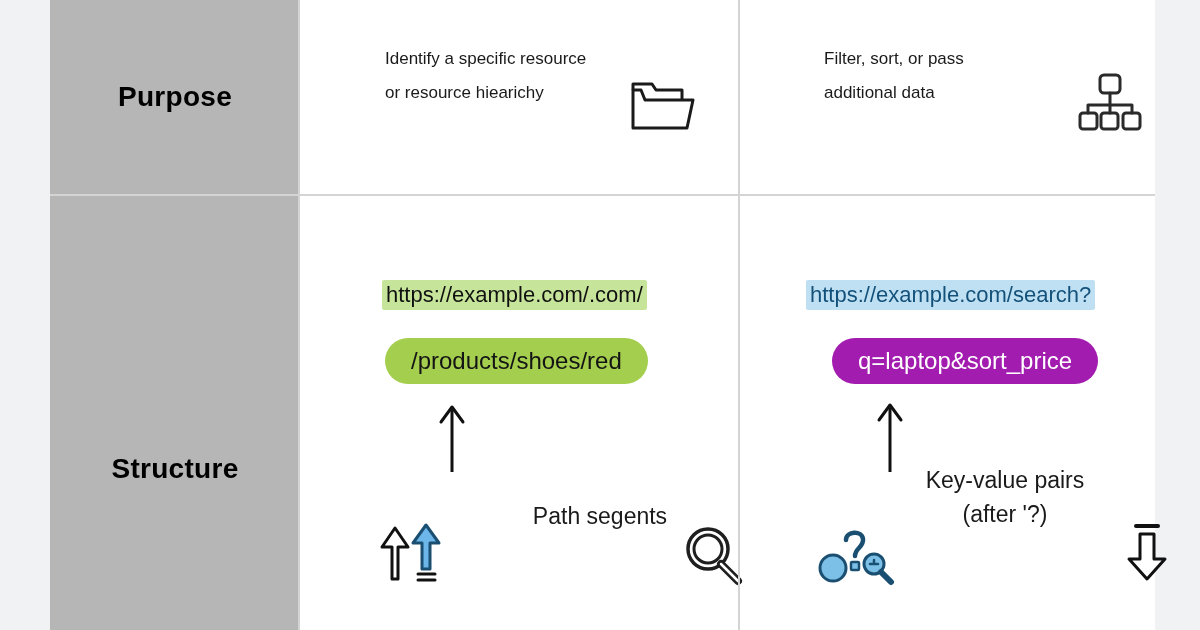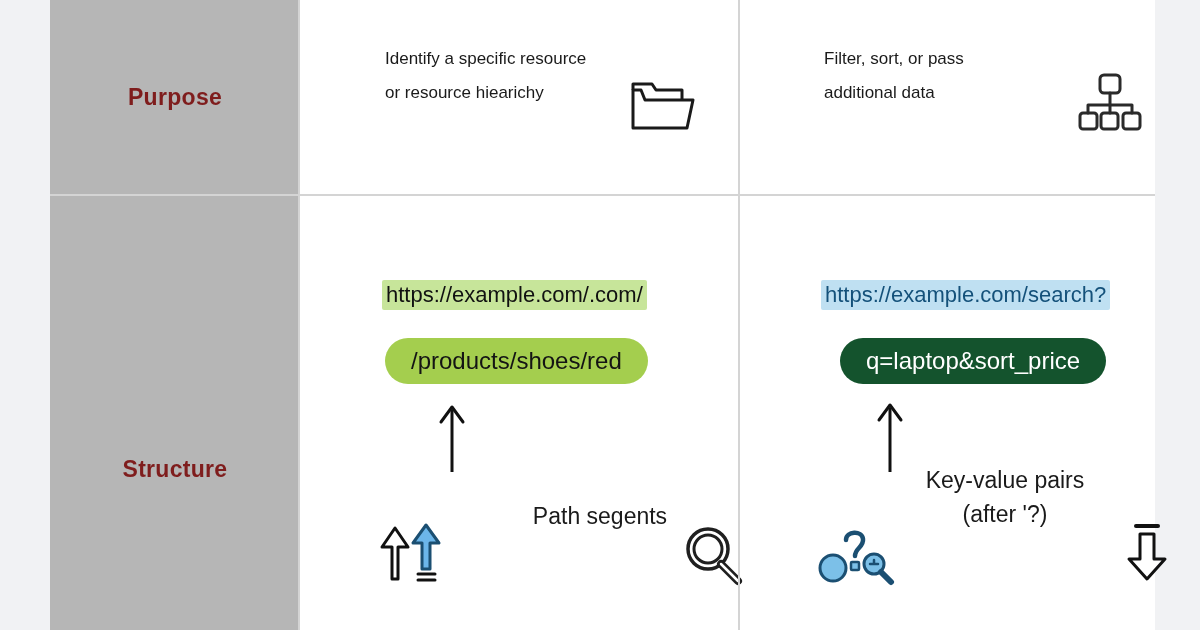--- a/index.html
+++ b/index.html
@@ -53,23 +53,23 @@
     background: #b6b6b6;
     display: flex;
     align-items: center;
     justify-content: center;
     box-sizing: border-box;
   }
   #label-purpose   { top: 0px;   height: 194px; }
   #label-structure { top: 196px; height: 546px; }
 
   .label-text {
-    font-size: 23px;
+    font-size: 28px;
     font-weight: bold;
-    color: #7f1d1d;
+    color: #000000;
     letter-spacing: .3px;
   }
 
   
   .cell {
     position: absolute;
     box-sizing: border-box;
   }
   #cell-purpose-path  { left: 250px; top: 0px;   width: 438px; height: 194px; }
   #cell-purpose-query { left: 690px; top: 0px;   width: 415px; height: 194px; }
@@ -101,43 +101,43 @@
     padding: 2px 4px;
     border-radius: 2px;
   }
   #url-path-line {
     left: 82px;
     top: 84px;
     background: #c7e59a;
     color: #111111;
   }
   #url-query-line {
-    left: 81px;
+    left: 66px;
     top: 84px;
     background: #bfe0f2;
     color: #14517a;
   }
 
   .pill {
     position: absolute;
     font-size: 24px;
     white-space: nowrap;
     padding: 9px 26px;
     border-radius: 26px;
   }
   #pill-path {
     left: 85px;
     top: 142px;
     background: #a4ce4e;
     color: #141414;
   }
   #pill-query {
-    left: 100px;
+    left: 92px;
     top: 142px;
-    background: #14532d;
+    background: #a21caf;
     color: #ffffff;
   }
 
   
   .up-arrow {
     position: absolute;
   }
   #arrow-path  { left: 138px; top: 208px; }
   #arrow-query { left: 136px; top: 206px; }
 

